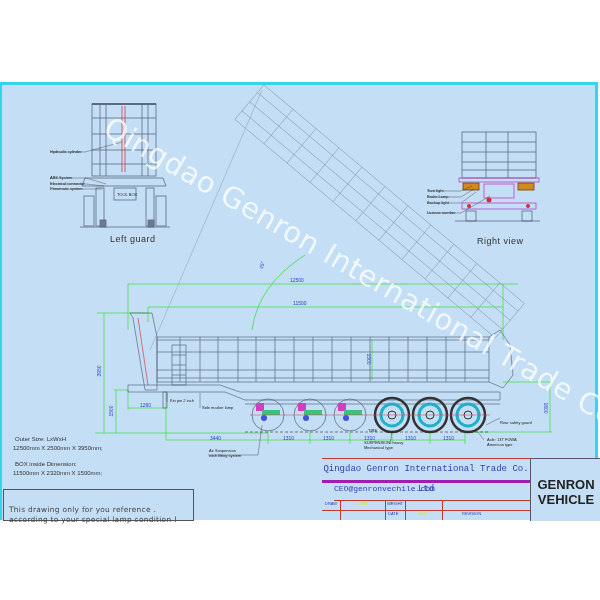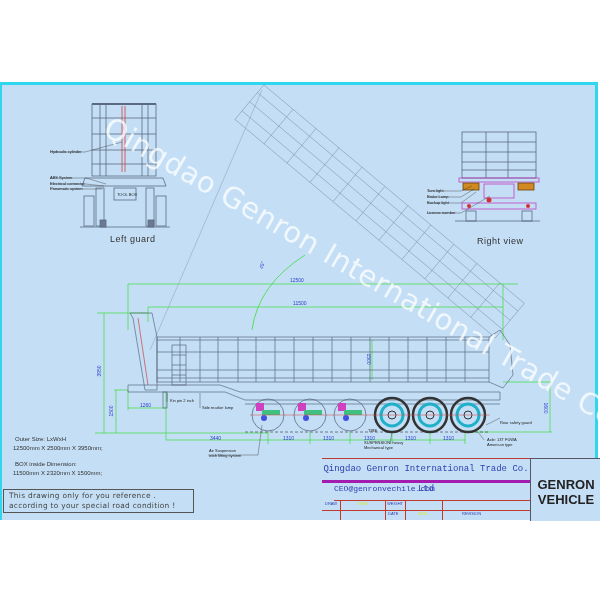--- a/index.html
+++ b/index.html
@@ -3,21 +3,21 @@
 <meta charset="utf-8">
 <style>
   html,body{margin:0;padding:0;background:#ffffff;}
   body{width:600px;height:600px;position:relative;overflow:hidden;font-family:"Liberation Sans",sans-serif;}
   #sheet{position:absolute;left:0;top:82px;width:598px;height:438px;background:#c4dff5;border-top:3px solid #2fd6ee;border-left:2px solid #2fd6ee;border-right:3px solid #2fd6ee;box-sizing:border-box;}
   svg{position:absolute;left:0;top:0;}
   .lbl{position:absolute;font-family:"Liberation Sans",sans-serif;color:#333;}
   .view-title{font-size:9px;color:#333;letter-spacing:.5px;}
   .tiny{font-size:4px;color:#222;white-space:nowrap;}
   .spec{font-size:6px;color:#333;line-height:8px;white-space:nowrap;font-family:"Liberation Sans Narrow","Liberation Sans",sans-serif;}
-  #note{position:absolute;left:3px;top:489px;width:191px;height:24px;border:1px solid #555;box-sizing:border-box;padding:1px 5px;font-family:"DejaVu Sans",sans-serif;font-size:7.4px;line-height:9.6px;color:#444;letter-spacing:.3px;white-space:nowrap;}
+  #note{position:absolute;left:3px;top:489px;width:191px;height:24px;border:1px solid #555;box-sizing:border-box;padding:15px 5px;font-family:"DejaVu Sans",sans-serif;font-size:7.4px;line-height:9.6px;color:#444;letter-spacing:.3px;white-space:nowrap;}
   #title-block{position:absolute;left:322px;top:458px;width:278px;height:62px;}
   .tb-company{position:absolute;left:0;top:0;width:208px;height:21px;border-bottom:3px solid #a21caf;border-top:1px solid #c0392b;font-family:"Liberation Mono",monospace;font-size:9px;color:#3040b0;line-height:20px;text-align:center;}
   .tb-email{position:absolute;left:12px;top:21px;width:208px;height:21px;border-bottom:1px solid #c0392b;font-family:"Liberation Mono",monospace;font-size:8px;color:#3040b0;line-height:20px;text-align:left;}
   .tb-grid{position:absolute;left:0;top:42px;width:208px;height:20px;}
   .cell{position:absolute;font-size:4px;color:#3040b0;line-height:8px;}
   .logo{position:absolute;left:208px;top:0;width:70px;height:62px;border-left:1px solid #556;border-top:1px solid #556;background:#c4dff5;}
   .logo-text{position:absolute;left:0;bottom:14px;width:70px;text-align:center;font-family:Liberation Sans, sans-serif;font-weight:bold;font-size:13px;color:#222;}
   .watermark{position:absolute;left:115px;top:110px;font-family:"DejaVu Sans",sans-serif;font-size:29px;color:rgba(255,255,255,.75);transform-origin:0 0;transform:rotate(30deg);white-space:nowrap;letter-spacing:.5px;}
   .dim{font-size:5px;color:#3040d0;position:absolute;white-space:nowrap;}
 </style>
@@ -261,21 +261,21 @@
 <div class="lbl tiny" style="left:500px;top:420px;">Rear safety guard</div>
 <div class="lbl tiny" style="left:368px;top:428px;">TIRE</div>
 
 <div class="lbl spec" style="left:15px;top:435px;">Outer Size: LxWxH</div>
 <div class="lbl spec" style="left:13px;top:444px;">12500mm X 2500mm X 3950mm;</div>
 <div class="lbl spec" style="left:15px;top:460px;">BOX inside Dimension:</div>
 <div class="lbl spec" style="left:13px;top:469px;">11500mm X 2320mm X 1500mm;</div>
 
 <div id="note">
   <div>This drawing only for you reference .</div>
-  <div>according to your special road condition !</div>
+  <div>according to your special lamp condition !</div>
 </div>
 
 <div id="title-block">
   <div class="tb-company">Qingdao Genron International Trade Co. Ltd</div>
   <div class="tb-email">CEO@genronvechile.com</div>
   <div class="tb-grid">
     <div style="position:absolute;left:0;top:0;width:208px;height:10px;border-bottom:1px solid #c0392b;"></div>
     <div style="position:absolute;left:18px;top:0;width:1px;height:20px;background:#c0392b;"></div>
     <div style="position:absolute;left:63px;top:0;width:1px;height:20px;background:#c0392b;"></div>
     <div style="position:absolute;left:83px;top:0;width:1px;height:20px;background:#c0392b;"></div>

